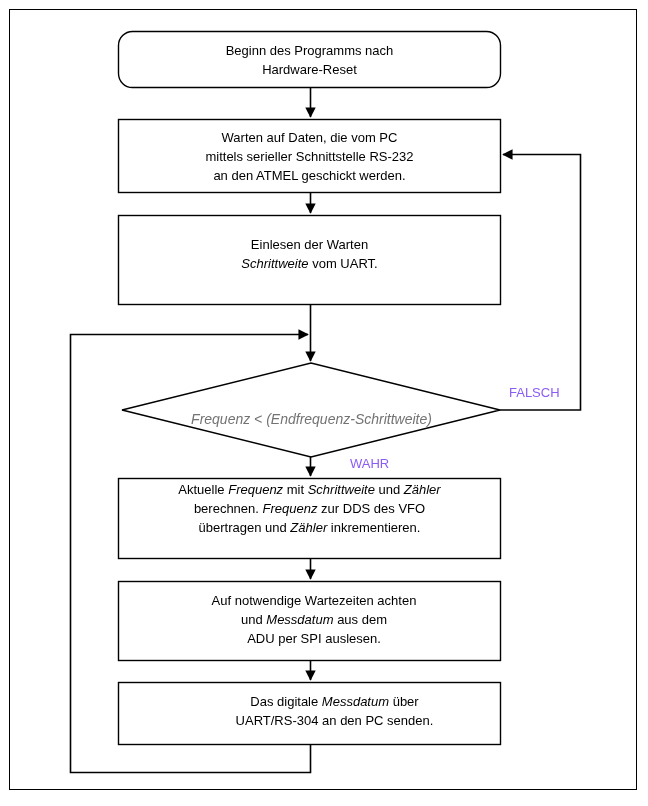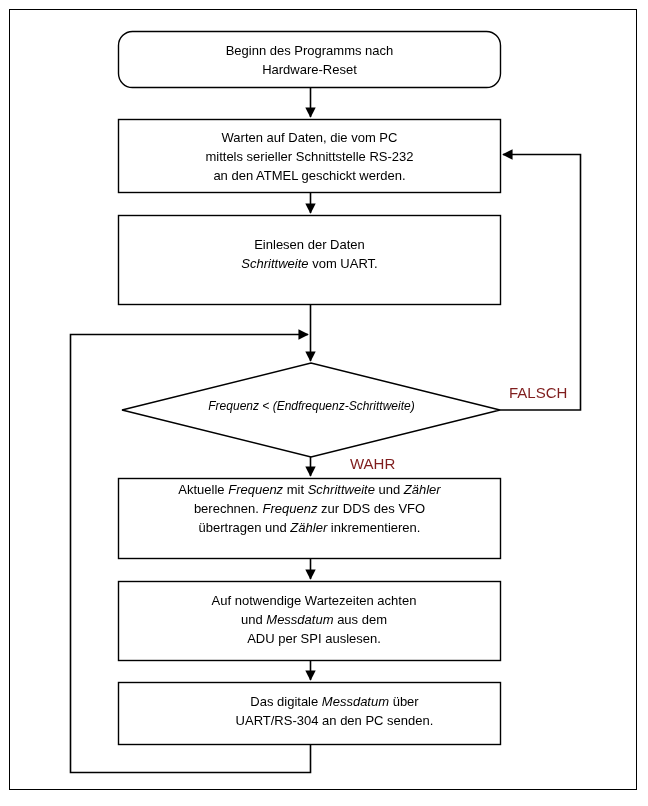--- a/index.html
+++ b/index.html
@@ -54,35 +54,36 @@
   }
   .node-text .ln {
     display: block;
     white-space: nowrap;
   }
   .var {
     font-style: italic;
   }
   .edge-label {
     position: absolute;
-    color: #7f1d1d;
+    color: #8b5cf6;
     font-family: "Liberation Sans", sans-serif;
-    font-size: 15px;
+    font-size: 13px;
     line-height: 17px;
     white-space: nowrap;
     text-align: right;
   }
   .decision-text {
     position: absolute;
     text-align: center;
-    color: #000000;
+    color: #737373;
     font-family: "Liberation Sans", sans-serif;
-    font-size: 12px;
+    font-size: 14px;
     font-style: italic;
     white-space: nowrap;
+    margin-top: 12px;
   }
 </style>
 </head>
 <body>
 
 <div id="canvas">
 
   <div id="outer-frame"></div>
 
   <svg id="diagram-svg" viewBox="0 0 648 806" xmlns="http://www.w3.org/2000/svg">
@@ -128,21 +129,21 @@
       <span class="ln"><span>Hardware-Reset</span></span>
     </div>
 
   <div class="node-text" style="left:118px; top:119px; width:383px; height:74px;">
       <span class="ln"><span>Warten auf Daten, die vom PC</span></span>
       <span class="ln"><span>mittels serieller Schnittstelle RS-232</span></span>
       <span class="ln"><span>an den ATMEL geschickt werden.</span></span>
     </div>
 
   <div class="node-text" style="left:118px; top:215px; width:383px; height:78px;">
-      <span class="ln"><span>Einlesen der Daten</span></span>
+      <span class="ln"><span>Einlesen der Warten</span></span>
       <span class="ln"><span class="var">Schrittweite</span><span> vom UART.</span></span>
     </div>
 
   <div class="decision-text" style="left:122px; top:399px; width:379px; text-align:center;"><span class="ln"><span class="var">Frequenz  &lt; (Endfrequenz-Schrittweite)</span></span></div>
 
   <div class="node-text" style="left:118px; top:478px; width:383px; height:60px;">
       <span class="ln"><span>Aktuelle </span><span class="var">Frequenz</span><span> mit </span><span class="var">Schrittweite</span><span> und </span><span class="var">Zähler</span></span>
       <span class="ln"><span>berechnen. </span><span class="var">Frequenz</span><span> zur DDS des VFO</span></span>
       <span class="ln"><span>übertragen und </span><span class="var">Zähler</span><span> inkrementieren.</span></span>
     </div>

